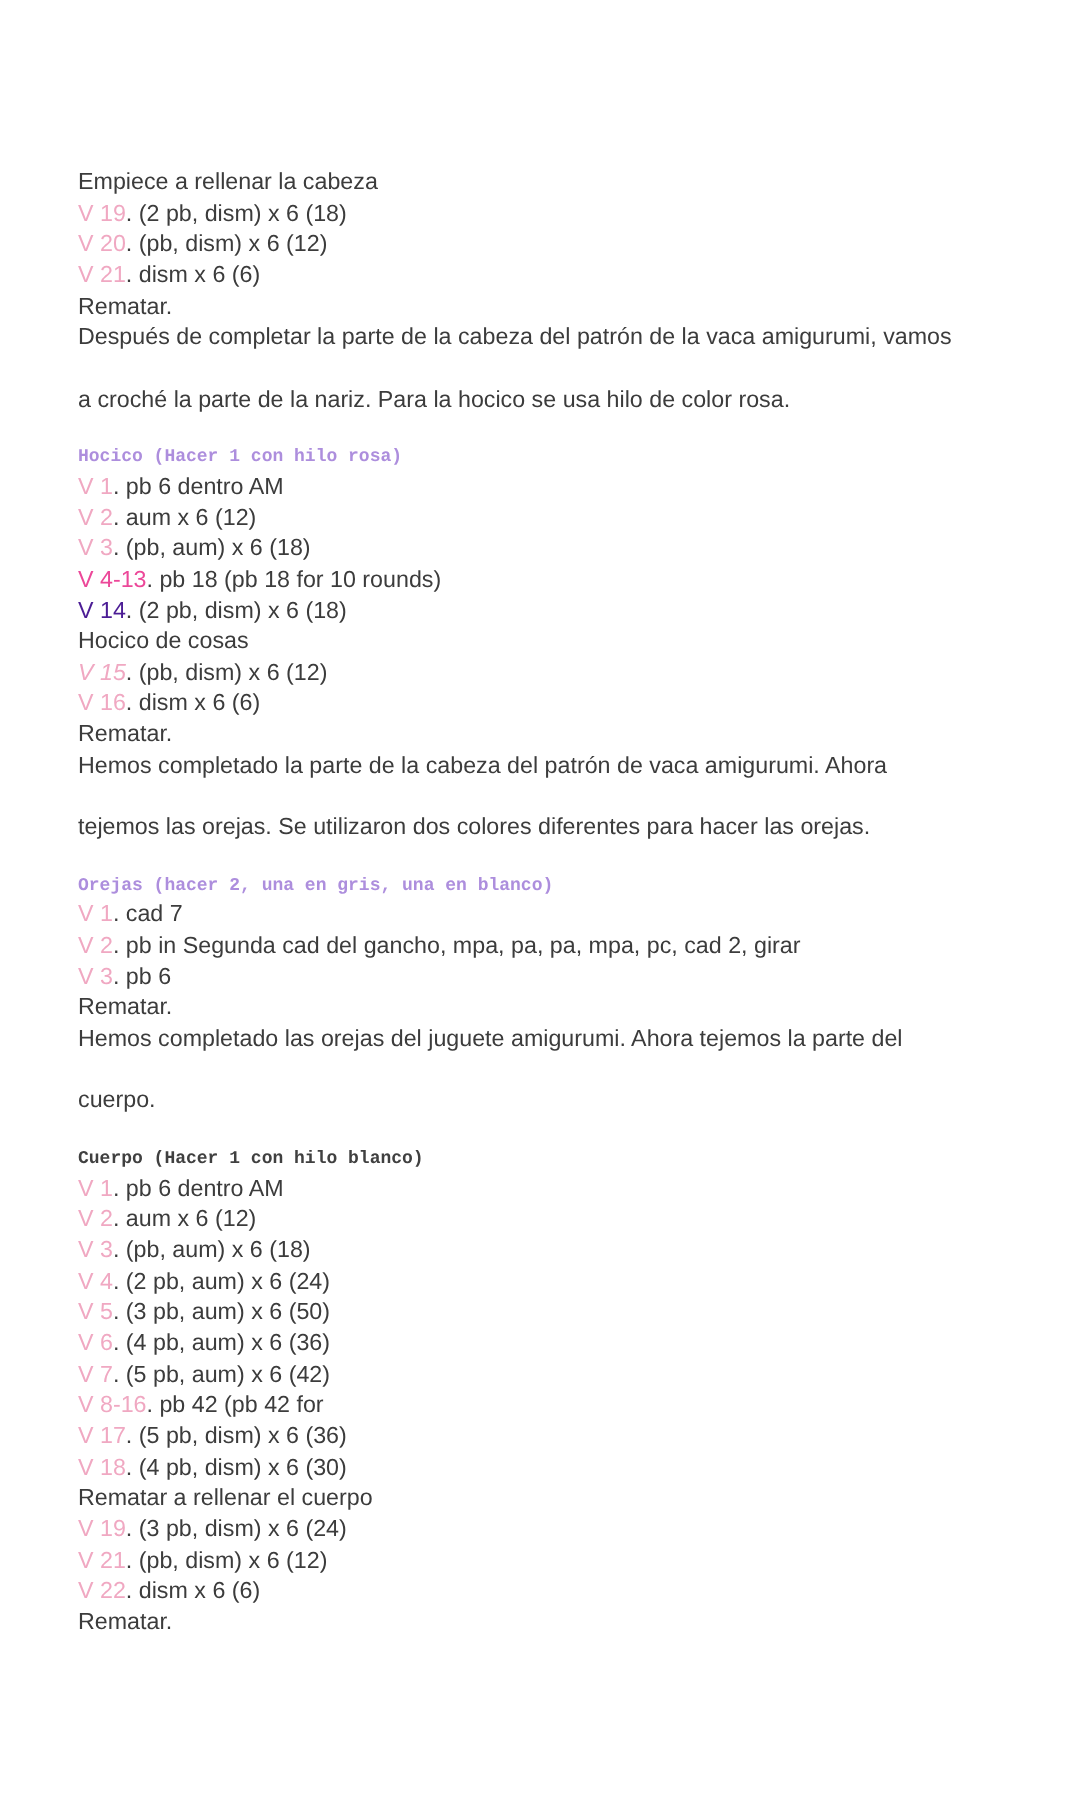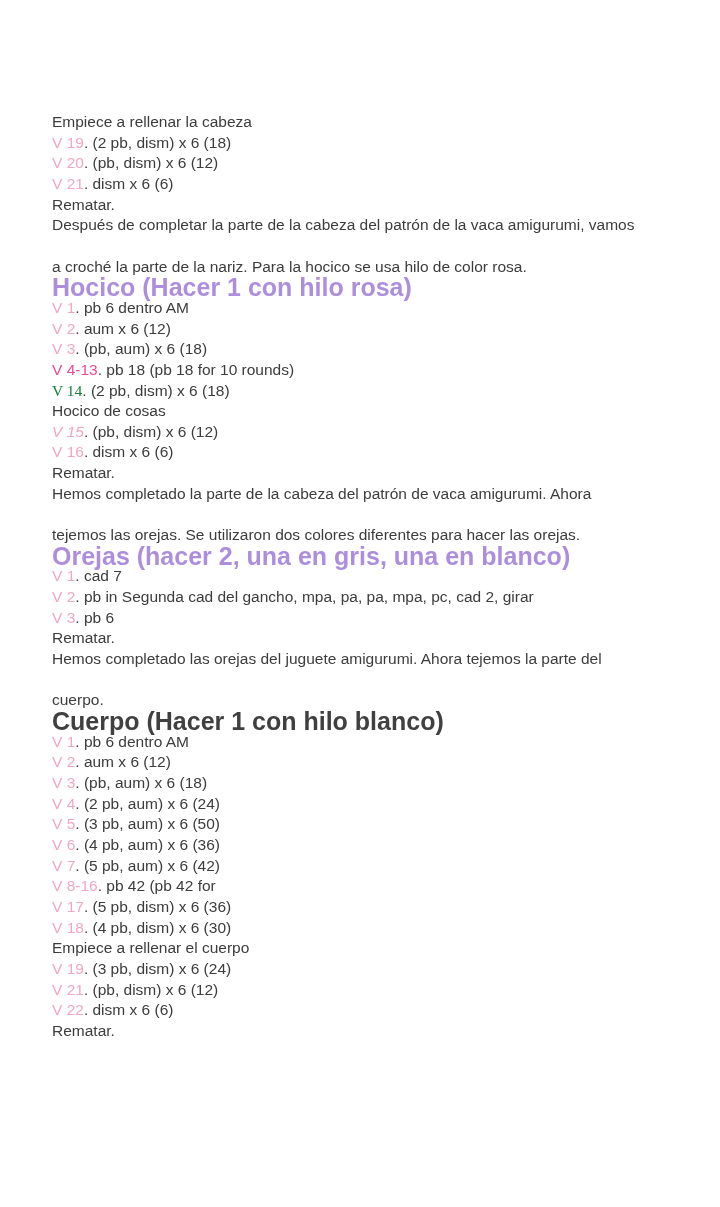--- a/index.html
+++ b/index.html
@@ -25,45 +25,46 @@
   .line, .row {
     line-height: 20.65px;
     white-space: nowrap;
   }
   .line2 {
     line-height: 20.65px;
     margin-top: 20.65px;
     white-space: nowrap;
   }
   .heading {
+    margin-top: 17px;
     line-height: 20.65px;
-    font-family: Liberation Sans, sans-serif;
+    font-family: Liberation Mono, monospace;
     font-weight: bold;
-    font-size: 25px;
+    font-size: 12px;
     white-space: nowrap;
   }
   .row .num {  }
 </style>
 </head>
 <body style="background: rgb(255, 255, 255);">
 
 <div class="content" id="content" style="color: rgb(60, 60, 60);">
     <div class="line">Empiece a rellenar la cabeza</div>
     <div class="row"><span class="num" style="color: rgb(240, 168, 194);">V 19</span><span>. (2 pb, dism) x 6 (18)</span></div>
     <div class="row"><span class="num" style="color: rgb(240, 168, 194);">V 20</span><span>. (pb, dism) x 6 (12)</span></div>
     <div class="row"><span class="num" style="color: rgb(240, 168, 194);">V 21</span><span>. dism x 6 (6)</span></div>
     <div class="line">Rematar.</div>
     <div class="line">Después de completar la parte de la cabeza del patrón de la vaca amigurumi, vamos</div>
     <div class="line2">a croché la parte de la nariz. Para la hocico se usa hilo de color rosa.</div>
     <div class="heading" style="color: rgb(173, 142, 221);">Hocico (Hacer 1 con hilo rosa)</div>
     <div class="row"><span class="num" style="color: rgb(240, 168, 194);">V 1</span><span>. pb 6 dentro AM</span></div>
     <div class="row"><span class="num" style="color: rgb(240, 168, 194);">V 2</span><span>. aum x 6 (12)</span></div>
     <div class="row"><span class="num" style="color: rgb(240, 168, 194);">V 3</span><span>. (pb, aum) x 6 (18)</span></div>
     <div class="row"><span class="num" style="color: #ec4899;">V 4-13</span><span>. pb 18 (pb 18 for 10 rounds)</span></div>
-    <div class="row"><span class="num" style="color: #15803d; font-family: Liberation Serif, serif;">V 14</span><span>. (2 pb, dism) x 6 (18)</span></div>
+    <div class="row"><span class="num" style="color: #4c1d95;">V 14</span><span>. (2 pb, dism) x 6 (18)</span></div>
     <div class="line">Hocico de cosas</div>
     <div class="row"><span class="num" style="color: rgb(240, 168, 194); font-style: italic;">V 15</span><span>. (pb, dism) x 6 (12)</span></div>
     <div class="row"><span class="num" style="color: rgb(240, 168, 194);">V 16</span><span>. dism x 6 (6)</span></div>
     <div class="line">Rematar.</div>
     <div class="line">Hemos completado la parte de la cabeza del patrón de vaca amigurumi. Ahora</div>
     <div class="line2">tejemos las orejas. Se utilizaron dos colores diferentes para hacer las orejas.</div>
     <div class="heading" style="color: rgb(173, 142, 221);">Orejas (hacer 2, una en gris, una en blanco)</div>
     <div class="row"><span class="num" style="color: rgb(240, 168, 194);">V 1</span><span>. cad 7</span></div>
     <div class="row"><span class="num" style="color: rgb(240, 168, 194);">V 2</span><span>. pb in Segunda cad del gancho, mpa, pa, pa, mpa, pc, cad 2, girar</span></div>
     <div class="row"><span class="num" style="color: rgb(240, 168, 194);">V 3</span><span>. pb 6</span></div>
@@ -74,18 +75,18 @@
     <div class="row"><span class="num" style="color: rgb(240, 168, 194);">V 1</span><span>. pb 6 dentro AM</span></div>
     <div class="row"><span class="num" style="color: rgb(240, 168, 194);">V 2</span><span>. aum x 6 (12)</span></div>
     <div class="row"><span class="num" style="color: rgb(240, 168, 194);">V 3</span><span>. (pb, aum) x 6 (18)</span></div>
     <div class="row"><span class="num" style="color: rgb(240, 168, 194);">V 4</span><span>. (2 pb, aum) x 6 (24)</span></div>
     <div class="row"><span class="num" style="color: rgb(240, 168, 194);">V 5</span><span>. (3 pb, aum) x 6 (50)</span></div>
     <div class="row"><span class="num" style="color: rgb(240, 168, 194);">V 6</span><span>. (4 pb, aum) x 6 (36)</span></div>
     <div class="row"><span class="num" style="color: rgb(240, 168, 194);">V 7</span><span>. (5 pb, aum) x 6 (42)</span></div>
     <div class="row"><span class="num" style="color: rgb(240, 168, 194); margin-top: 32px;">V 8-16</span><span>. pb 42 (pb 42 for</span></div>
     <div class="row"><span class="num" style="color: rgb(240, 168, 194);">V 17</span><span>. (5 pb, dism) x 6 (36)</span></div>
     <div class="row"><span class="num" style="color: rgb(240, 168, 194);">V 18</span><span>. (4 pb, dism) x 6 (30)</span></div>
-    <div class="line">Empiece a rellenar el cuerpo</div>
+    <div class="line">Rematar a rellenar el cuerpo</div>
     <div class="row"><span class="num" style="color: rgb(240, 168, 194);">V 19</span><span>. (3 pb, dism) x 6 (24)</span></div>
     <div class="row"><span class="num" style="color: rgb(240, 168, 194);">V 21</span><span>. (pb, dism) x 6 (12)</span></div>
     <div class="row"><span class="num" style="color: rgb(240, 168, 194);">V 22</span><span>. dism x 6 (6)</span></div>
     <div class="line">Rematar.</div>
   </div>
 
 </body></html>

